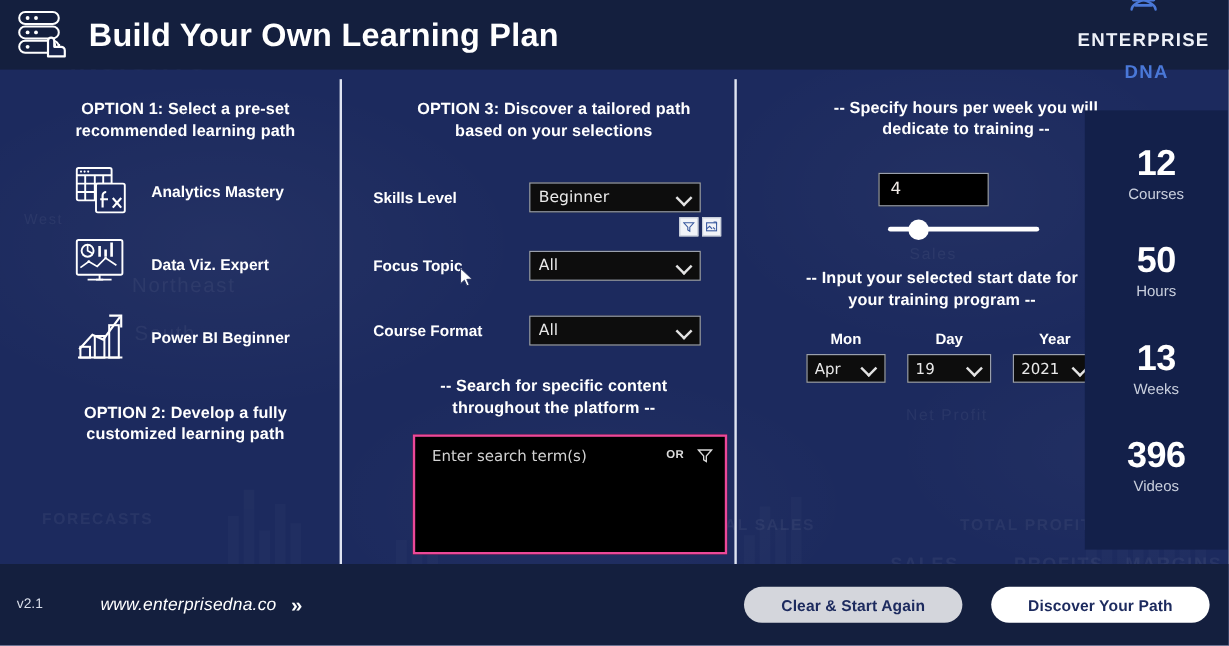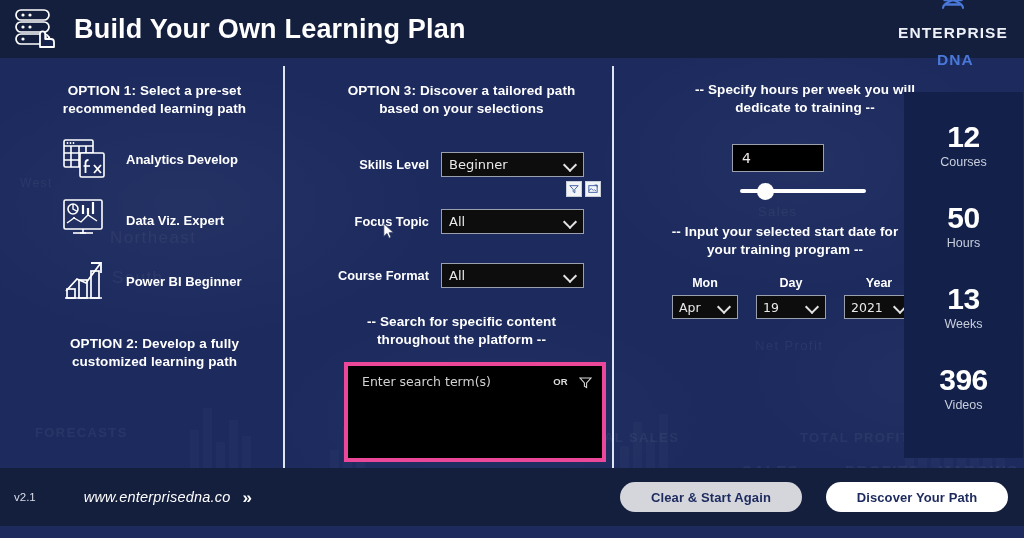--- a/index.html
+++ b/index.html
@@ -82,21 +82,21 @@
 
   
   .opt-row { display: flex; align-items: center; padding-left: 34px; }
   .opt-icon { width: 50px; height: 48px; flex: 0 0 auto; }
   .opt-label { margin-left: 16px; font-size: 13px; font-weight: 700; color: #ffffff; }
   .opt-label.light { font-weight: 400; font-size: 13.5px; line-height: 19px; }
 
   
   .field-row { display: flex; align-items: center; }
   .field-label {
-    font-size: 12.8px; font-weight: 700; text-align: right;
+    font-size: 12.8px; font-weight: 700; text-align: left;
     color: #ffffff; width: 130px; padding-right: 12px;
   }
   .select {
     position: relative; width: 143px; height: 25px;
     background: #0d0d0d; border: 1px solid #9aa0ad;
     display: flex; align-items: center;
   }
   .select .val {
     font-size: 13px; color: #e9e9e9; padding-left: 7px;
     font-family: "DejaVu Sans", sans-serif;
@@ -113,21 +113,21 @@
   }
   .viz-icons { display: flex; gap: 3px; }
   .viz-icon {
     width: 16px; height: 16px; background: #f2f4f8;
     display: flex; align-items: center; justify-content: center;
     border: 1px solid #c9cfda;
   }
 
   .searchbox {
     width: 262px; height: 100px; background: #000000;
-    border: 4px solid #ec4899;
+    border: 2px solid #ec4899;
   }
   .search-row {
     display: flex; align-items: center; height: 30px;
     padding: 0 10px 0 14px;
   }
   .search-ph { font-size: 12.5px; color: #d2d2d2; font-family: "DejaVu Sans", sans-serif; }
   .search-or { margin-left: auto; font-size: 9.5px; font-weight: 700; color: #dcdcdc; letter-spacing: .3px; }
   .search-filter { margin-left: 11px; width: 13px; height: 13px; }
 
   
@@ -163,22 +163,22 @@
     position: absolute; top: 92px; left: 904px;
     width: 119px; height: 366px;
     background: #13204a;
   }
   .stat { text-align: center; }
   .stat-num { font-size: 30px; font-weight: 700; color: #ffffff; line-height: 34px; letter-spacing: -.5px; }
   .stat-lbl { font-size: 12.5px; color: #c9cfdd; margin-top: 1px; }
 
   
   .footer {
-    position: absolute; bottom: 12px; left: 0;
-    width: 1024px; height: 58px;
+    position: absolute; bottom: 0; left: 0;
+    width: 1024px; height: 68px;
     background: #141f3e;
     display: flex; align-items: center;
     z-index: 5;
   }
   .ver { margin-left: 14px; font-size: 11.5px; color: #d9deea; }
   .site {
     margin-left: 48px; font-size: 14.5px; font-style: italic;
     color: #ffffff; letter-spacing: .2px;
   }
   .chev2 { margin-left: 12px; font-size: 17px; color: #ffffff; font-weight: 700; line-height: 1; }
@@ -282,21 +282,21 @@
             <path d="M4 11 H33 M11 11 V32 M4 18 H33 M4 25 H33 M19 11 V32 M26 11 V18"></path>
             <circle cx="7.5" cy="8" r=".9" fill="#fff" stroke="none"></circle>
             <circle cx="10.5" cy="8" r=".9" fill="#fff" stroke="none"></circle>
             <circle cx="13.5" cy="8" r=".9" fill="#fff" stroke="none"></circle>
             <rect x="20" y="18" width="24" height="24" rx="1.5" fill="#1c2a5e"></rect>
             <path d="M25.5 38 V28 a3 3 0 0 1 3-3" stroke-width="1.8"></path>
             <path d="M23.5 31 H30" stroke-width="1.6"></path>
             <path d="M34 30 L41 38 M41 30 L34 38" stroke-width="1.8"></path>
           </svg>
         </span>
-        <span class="opt-label">Analytics Develop</span>
+        <span class="opt-label">Analytics Mastery</span>
       </div>
 
       <div class="opt-row" style="margin-top:13px;">
         <span class="opt-icon">
           <svg viewBox="0 0 50 48" width="50" height="48" fill="none" stroke="#ffffff" stroke-width="1.6">
             <rect x="4" y="4" width="38" height="29" rx="1.5"></rect>
             <circle cx="13" cy="13" r="5"></circle>
             <path d="M13 8 L13 13 L17.5 15.5" stroke-width="1.4"></path>
             <path d="M23 18 V9 M28 18 V12 M33 18 V6" stroke-width="2.2"></path>
             <path d="M7 27 L14 22 L21 26 L28 19 L37 25" stroke-width="1.4"></path>

